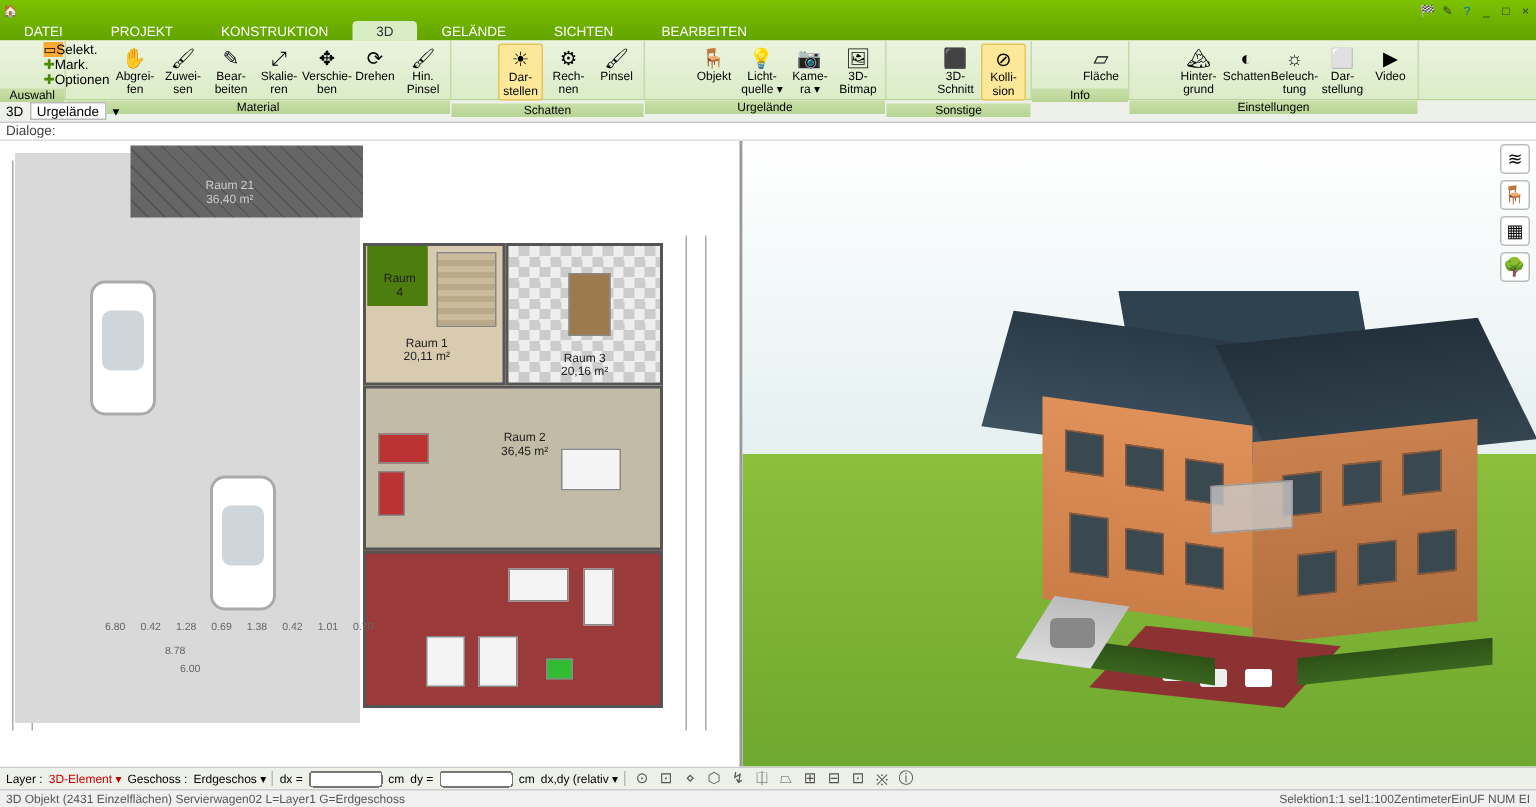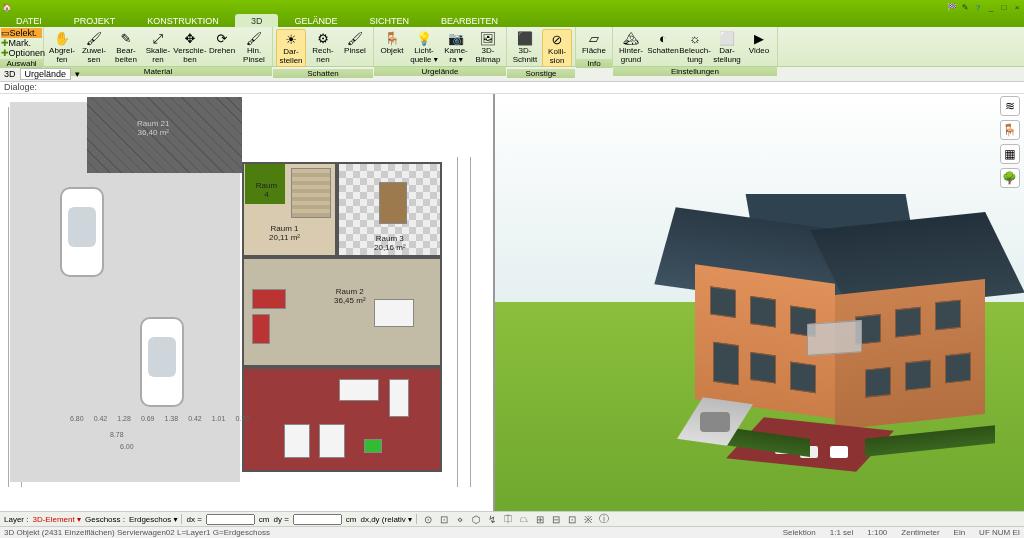--- a/index.html
+++ b/index.html
@@ -11,41 +11,41 @@
 .titlebar .ico { width: 10px; height: 10px; display: flex; align-items: center; justify-content: center; font-size: 8px; color: #333; cursor: pointer; }
 
 
 .menu-tabs { height: 13px; background: linear-gradient(#6eb200,#63a400); display: flex; color: #fff; font-size: 9px; }
 .menu-tabs .tab { padding: 1px 16px; cursor: pointer; display: flex; align-items: center; }
 .menu-tabs .tab.active { background: #d9edc5; color: #333; border-radius: 3px 3px 0 0; }
 
 
 .ribbon { height: 40px; background: linear-gradient(#eaf3de,#dbecc8); display: flex; border-bottom: 1px solid #b8d495; }
 .ribbon-group { display: flex; flex-direction: column; border-right: 1px solid #c5d9aa; }
-.ribbon-group .btns { display: flex; padding: 2px 3px; gap: 2px; flex:1; }
+.ribbon-group .btns { display: flex; padding: 2px 3px; gap: 2px; flex:1;margin-left:28px; }
 .ribbon-group .group-label { text-align: center; font-size: 8px; background: linear-gradient(#c8e0a8,#b8d495); padding: 0 2px; }
 .ribbon-btn { display: flex; flex-direction: column; align-items: center; justify-content: flex-start; width: 30px; cursor: pointer; font-size: 8px; text-align: center; line-height: 1; gap: 1px; padding: 1px; border-radius: 2px; }
 .ribbon-btn.active { background: #fde899; border: 1px solid #e6c65a; }
 .ribbon-btn .bicon { width: 16px; height: 16px; display: flex; align-items: center; justify-content: center; font-size: 13px; }
 
 
 .sub-toolbar { height: 15px; background: #eef1e9; border-bottom: 1px solid #ccc; display: flex; align-items: center; padding: 0 4px; gap: 4px; font-size: 9px; }
 
 
 .dialog-label { height: 12px; padding: 0 4px; font-size: 9px; color: #444; border-bottom: 1px solid #ddd; }
 
 
 .main { height: 417px; display: flex; position: relative; }
 .view2d { width: 495px; background: #fff; position: relative; border-right: 2px solid #999; overflow: hidden; }
 .view3d { flex:1; position: relative; overflow: hidden; }
 
 
 .plan { position: absolute; left: 10px; top: 3px; width: 470px; height: 400px; }
 .driveway { position: absolute; left: 0; top: 5px; width: 230px; height: 380px; background: #d9d9d9; }
-.garage-roof { position: absolute; left: 77px; top: 0; width: 155px; height: 76px; background: repeating-linear-gradient(45deg,#555 0 1px,#666 1px 8px); }
+.garage-roof { position: absolute; left: 77px; top: 0; width: 155px; height: 48px; background: repeating-linear-gradient(45deg,#555 0 1px,#666 1px 8px); }
 .house { position: absolute; left: 232px; top: 65px; width: 200px; height: 330px; }
 .room1 { position: absolute; left: 0; top: 0; width: 95px; height: 95px; background: #d8cbb0; border: 2px solid #555; }
 .room4 { position: absolute; left: 1px; top: 0; width: 40px; height: 40px; background: #4d7c0f; border: 5px solid #4d7c0f; }
 .stairs { position: absolute; right: 4px; top: 4px; width: 40px; height: 50px; background: repeating-linear-gradient(0deg,#b8a988 0 4px,#c9bb9b 4px 8px); border: 1px solid #888; }
 .room3 { position: absolute; left: 95px; top: 0; width: 105px; height: 95px; background: repeating-conic-gradient(#ccc 0 25%, #eee 0 50%) 0 0/14px 14px; border: 2px solid #555; }
 .room2 { position: absolute; left: 0; top: 95px; width: 200px; height: 110px; background: #c2bba5; border: 2px solid #555; padding-left: 32px; }
 .terrace { position: absolute; left: 0; top: 205px; width: 200px; height: 105px; background: #9b3a3a; border: 2px solid #555; }
 .room-label { position: absolute; font-size: 8px; color: #222; text-align: center; }
 .car { position: absolute; width: 44px; height: 90px; background: #fff; border: 2px solid #aaa; border-radius: 10px; }
 .car::before { content: ""; position: absolute; left: 6px; top: 18px; right: 6px; height: 40px; background: #cfd6db; border-radius: 6px; }
@@ -74,21 +74,21 @@
 .side-tools { position: absolute; right: 2px; top: 2px; width: 22px; display: flex; flex-direction: column; gap: 4px; }
 .side-tools .stool { width: 20px; height: 20px; background: rgba(255,255,255,0.8); border: 1px solid #bbb; border-radius: 3px; display: flex; align-items: center; justify-content: center; font-size: 12px; cursor: pointer; }
 
 
 .bottom-bar { height: 15px; background: #eef1e9; border-top: 1px solid #ccc; display: flex; align-items: center; padding: 0 4px; gap: 4px; font-size: 8px; }
 .bottom-bar .sep { width: 1px; height: 10px; background: #bbb; }
 .bottom-bar input { width: 28px; height: 11px; font-size: 8px; padding-left: 45px; }
 .bottom-bar .tbtn { width: 14px; height: 13px; display: flex; align-items: center; justify-content: center; cursor: pointer; font-size: 10px; color: #555; }
 
 
-.status-bar { height: 12px; background: #f0f0f0; border-top: 1px solid #ccc; display: flex; align-items: center; font-size: 8px; color: #555; padding: 0 4px; gap: 14px; }
+.status-bar { height: 12px; background: #f0f0f0; border-top: 1px solid #ccc; display: flex; align-items: center; font-size: 8px; color: #555; padding: 0 4px; }
 .status-bar .spacer { flex: 1; }
 
 .orange { background: #f9a933; }
 .green-ico { color: #4a8a00; }
 </style>
 </head>
 <body>
 
 <div class="titlebar">
   <div class="left-icons">

